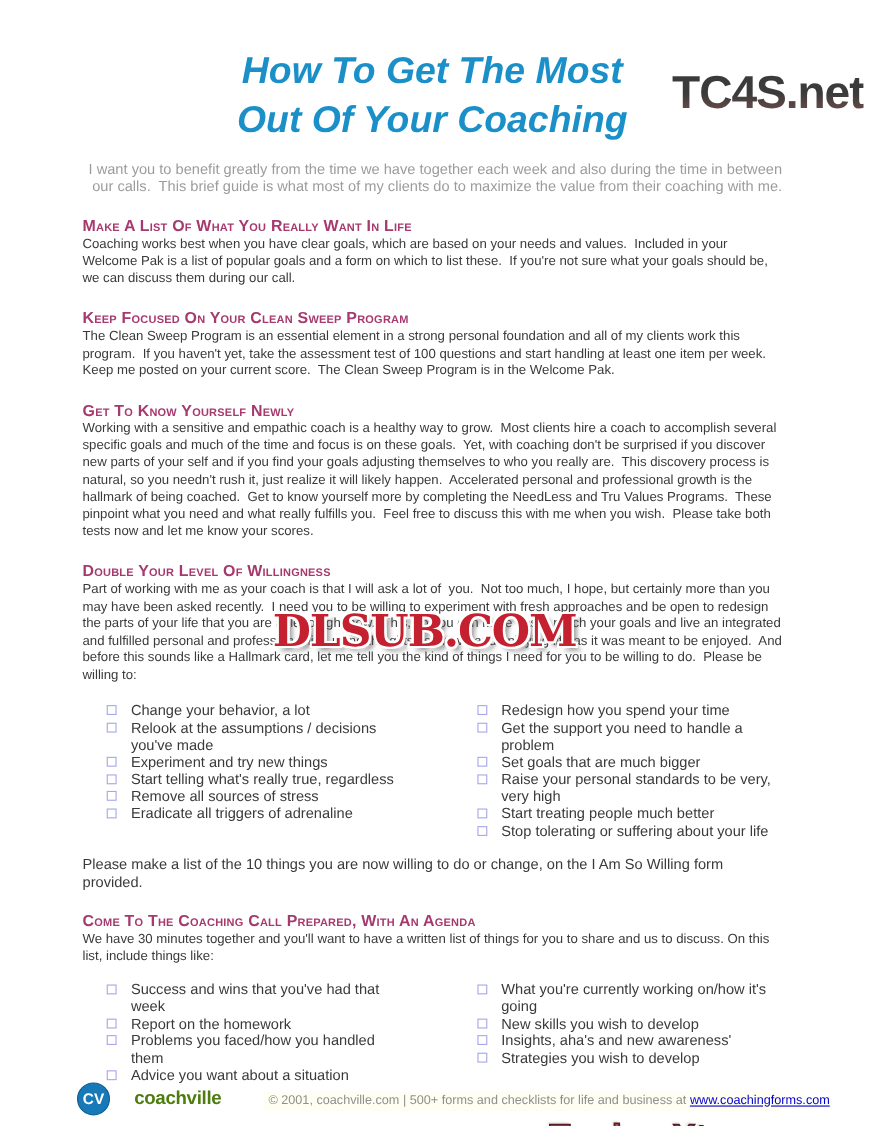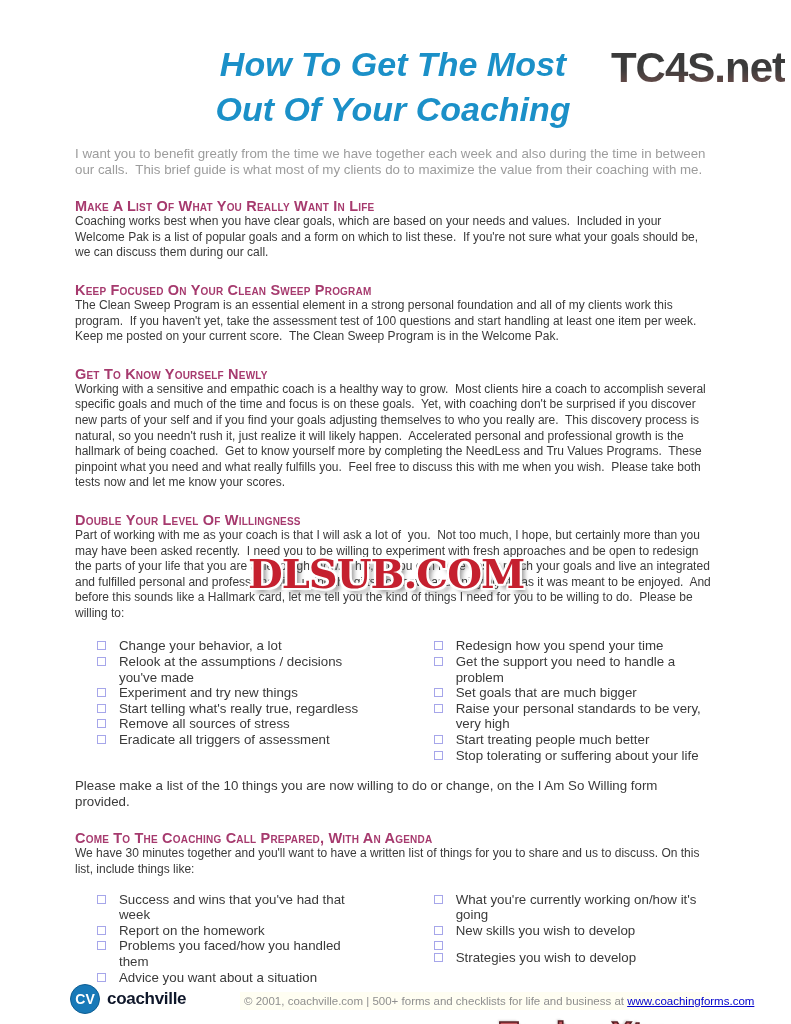--- a/index.html
+++ b/index.html
@@ -21,21 +21,21 @@
   html,body{background:#ffffff;}
   body{
     width:791px;height:1024px;position:relative;overflow:hidden;
     font-family:"Liberation Sans",sans-serif;color:var(--body_gray);
   }
   .page{position:relative;width:791px;height:1024px;}
   .content{padding:0 80px 0 75px;}
 
   
   .wm-tc4s{
-    position:absolute;top:2px;right:6px;
+    position:absolute;top:18px;right:6px;
     font-size:42px;font-weight:bold;letter-spacing:-1px;
     color:var(--tc4s_dark);
     background:linear-gradient(180deg,var(--tc4s_dark) 0%,var(--tc4s_dark) 52%,var(--tc4s_maroon) 100%);
     -webkit-background-clip:text;background-clip:text;
     -webkit-text-fill-color:transparent;
   }
   .wm-dlsub{
     position:absolute;left:248px;top:508px;
     font-family:"DejaVu Serif",serif;font-weight:bold;
     font-size:40px;letter-spacing:-1px;
@@ -59,21 +59,21 @@
   .doc-title{
     margin-top:42px;text-align:center;
     font-size:34px;line-height:45px;font-weight:bold;
     color:var(--title_blue);
     font-style:italic;
   }
 
   
   .intro{
     margin-top:14px;font-size:13.3px;line-height:15.6px;
-    color:var(--intro_gray);white-space:pre-wrap;
+    color:var(--intro_gray);white-space:pre-wrap;text-align:right;
   }
 
   
   .section{margin-top:16px;}
   .sec-head{
     font-size:14.5px;font-weight:bold;line-height:15px;
     font-variant:small-caps;letter-spacing:.2px;
     color:var(--heading_magenta);
   }
   .sec-body{
@@ -98,21 +98,21 @@
 
   
   .footer{position:absolute;left:0;top:936px;width:791px;height:46px;}
   .cv-logo{position:absolute;left:70px;top:6px;display:flex;align-items:center;}
   .cv-circle{
     width:30px;height:30px;border-radius:50%;background:var(--cv_circle_blue);
     color:#fff;font-weight:bold;font-size:14px;
     display:flex;align-items:center;justify-content:center;
     border:1px solid #0f5e93;
   }
-  .cv-name{margin-left:7px;font-size:17px;font-weight:bold;color:#0f172a;letter-spacing:-.3px;}
+  .cv-name{margin-left:22px;font-size:17px;font-weight:bold;color:#4d7c0f;letter-spacing:-.3px;}
   .copyright{
     position:absolute;left:240px;top:14px;width:470px;
     font-size:11.5px;color:var(--footer_gray);
     background:#fffef2;padding:3px 4px;white-space:nowrap;
   }
   .copyright a{color:var(--link_blue);text-decoration:underline;}
 </style>
 </head>
 <body>
 
@@ -166,21 +166,21 @@
             <li class="check-item">
               <span class="checkbox"></span>
               <span class="check-text">Start telling what's really true, regardless</span>
             </li>
             <li class="check-item">
               <span class="checkbox"></span>
               <span class="check-text">Remove all sources of stress</span>
             </li>
             <li class="check-item">
               <span class="checkbox"></span>
-              <span class="check-text">Eradicate all triggers of assessment</span>
+              <span class="check-text">Eradicate all triggers of adrenaline</span>
             </li>
           </ul>
         <ul class="col col-right">
 
         <li class="check-item">
               <span class="checkbox"></span>
               <span class="check-text">Redesign how you spend your time</span>
             </li>
             <li class="check-item">
               <span class="checkbox"></span>
@@ -237,20 +237,21 @@
         <li class="check-item">
               <span class="checkbox"></span>
               <span class="check-text">What you're currently working on/how it's going</span>
             </li>
             <li class="check-item">
               <span class="checkbox"></span>
               <span class="check-text">New skills you wish to develop</span>
             </li>
             <li class="check-item">
               <span class="checkbox"></span>
+              <span class="check-text">Insights, aha's and new awareness'</span>
             </li>
             <li class="check-item">
               <span class="checkbox"></span>
               <span class="check-text">Strategies you wish to develop</span>
             </li>
           </ul>
       </div>
     </div>
 
   </div>

